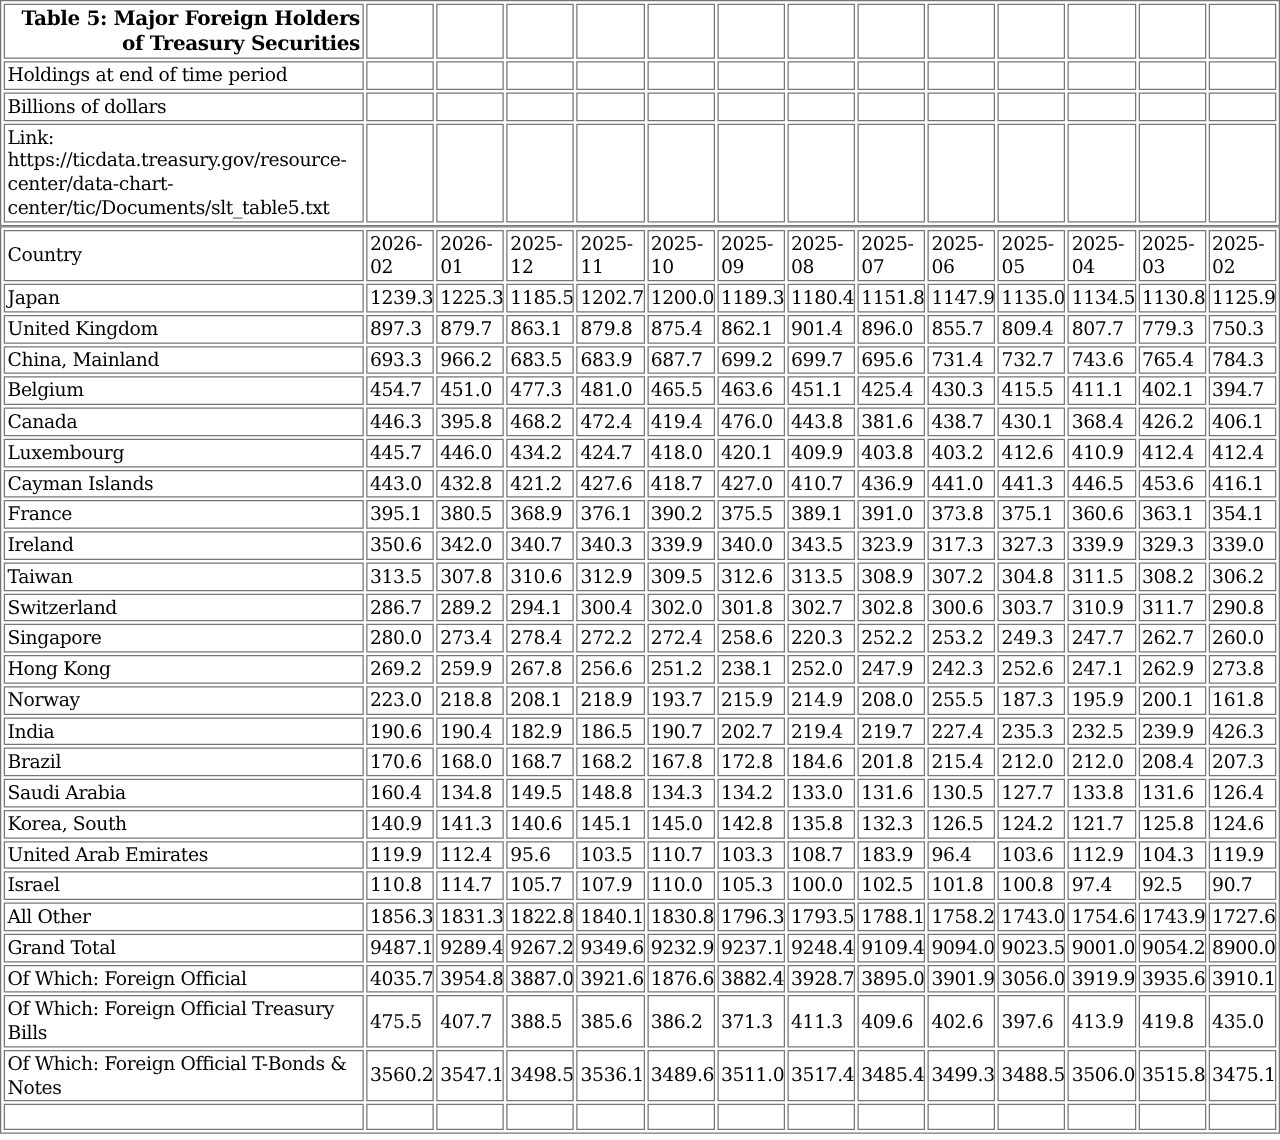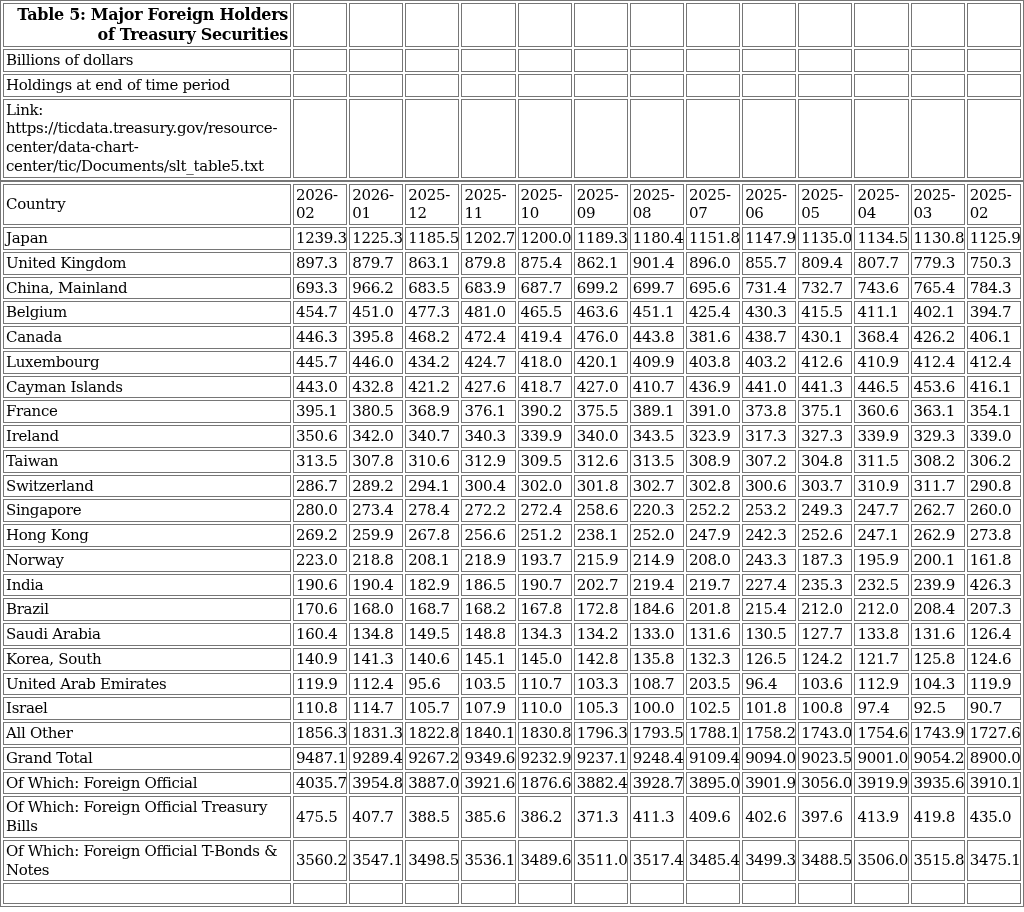--- a/index.html
+++ b/index.html
@@ -66,37 +66,37 @@
         <td></td>
         <td></td>
         <td></td>
         <td></td>
         <td></td>
         <td></td>
         <td></td>
         <td></td>
       </tr>
     <tr class="meta-row">
+      <td>Holdings at end of time period</td>
+    <td></td>
+        <td></td>
+        <td></td>
+        <td></td>
+        <td></td>
+        <td></td>
+        <td></td>
+        <td></td>
+        <td></td>
+        <td></td>
+        <td></td>
+        <td></td>
+        <td></td>
+      </tr>
+    <tr class="meta-row">
       <td>Billions of dollars</td>
-    <td></td>
-        <td></td>
-        <td></td>
-        <td></td>
-        <td></td>
-        <td></td>
-        <td></td>
-        <td></td>
-        <td></td>
-        <td></td>
-        <td></td>
-        <td></td>
-        <td></td>
-      </tr>
-    <tr class="meta-row">
-      <td>Holdings at end of time period</td>
     <td></td>
         <td></td>
         <td></td>
         <td></td>
         <td></td>
         <td></td>
         <td></td>
         <td></td>
         <td></td>
         <td></td>
@@ -368,21 +368,21 @@
       <tr>
         <td>Norway</td>
         <td class="value-cell">223.0</td>
         <td class="value-cell">218.8</td>
         <td class="value-cell">208.1</td>
         <td class="value-cell">218.9</td>
         <td class="value-cell">193.7</td>
         <td class="value-cell">215.9</td>
         <td class="value-cell">214.9</td>
         <td class="value-cell">208.0</td>
-        <td class="value-cell">243.3</td>
+        <td class="value-cell">255.5</td>
         <td class="value-cell">187.3</td>
         <td class="value-cell">195.9</td>
         <td class="value-cell">200.1</td>
         <td class="value-cell">161.8</td>
       </tr>
       <tr>
         <td>India</td>
         <td class="value-cell">190.6</td>
         <td class="value-cell">190.4</td>
         <td class="value-cell">182.9</td>
@@ -447,21 +447,21 @@
       </tr>
       <tr>
         <td>United Arab Emirates</td>
         <td class="value-cell">119.9</td>
         <td class="value-cell">112.4</td>
         <td class="value-cell">95.6</td>
         <td class="value-cell">103.5</td>
         <td class="value-cell">110.7</td>
         <td class="value-cell">103.3</td>
         <td class="value-cell">108.7</td>
-        <td class="value-cell">203.5</td>
+        <td class="value-cell">183.9</td>
         <td class="value-cell">96.4</td>
         <td class="value-cell">103.6</td>
         <td class="value-cell">112.9</td>
         <td class="value-cell">104.3</td>
         <td class="value-cell">119.9</td>
       </tr>
       <tr>
         <td>Israel</td>
         <td class="value-cell">110.8</td>
         <td class="value-cell">114.7</td>

